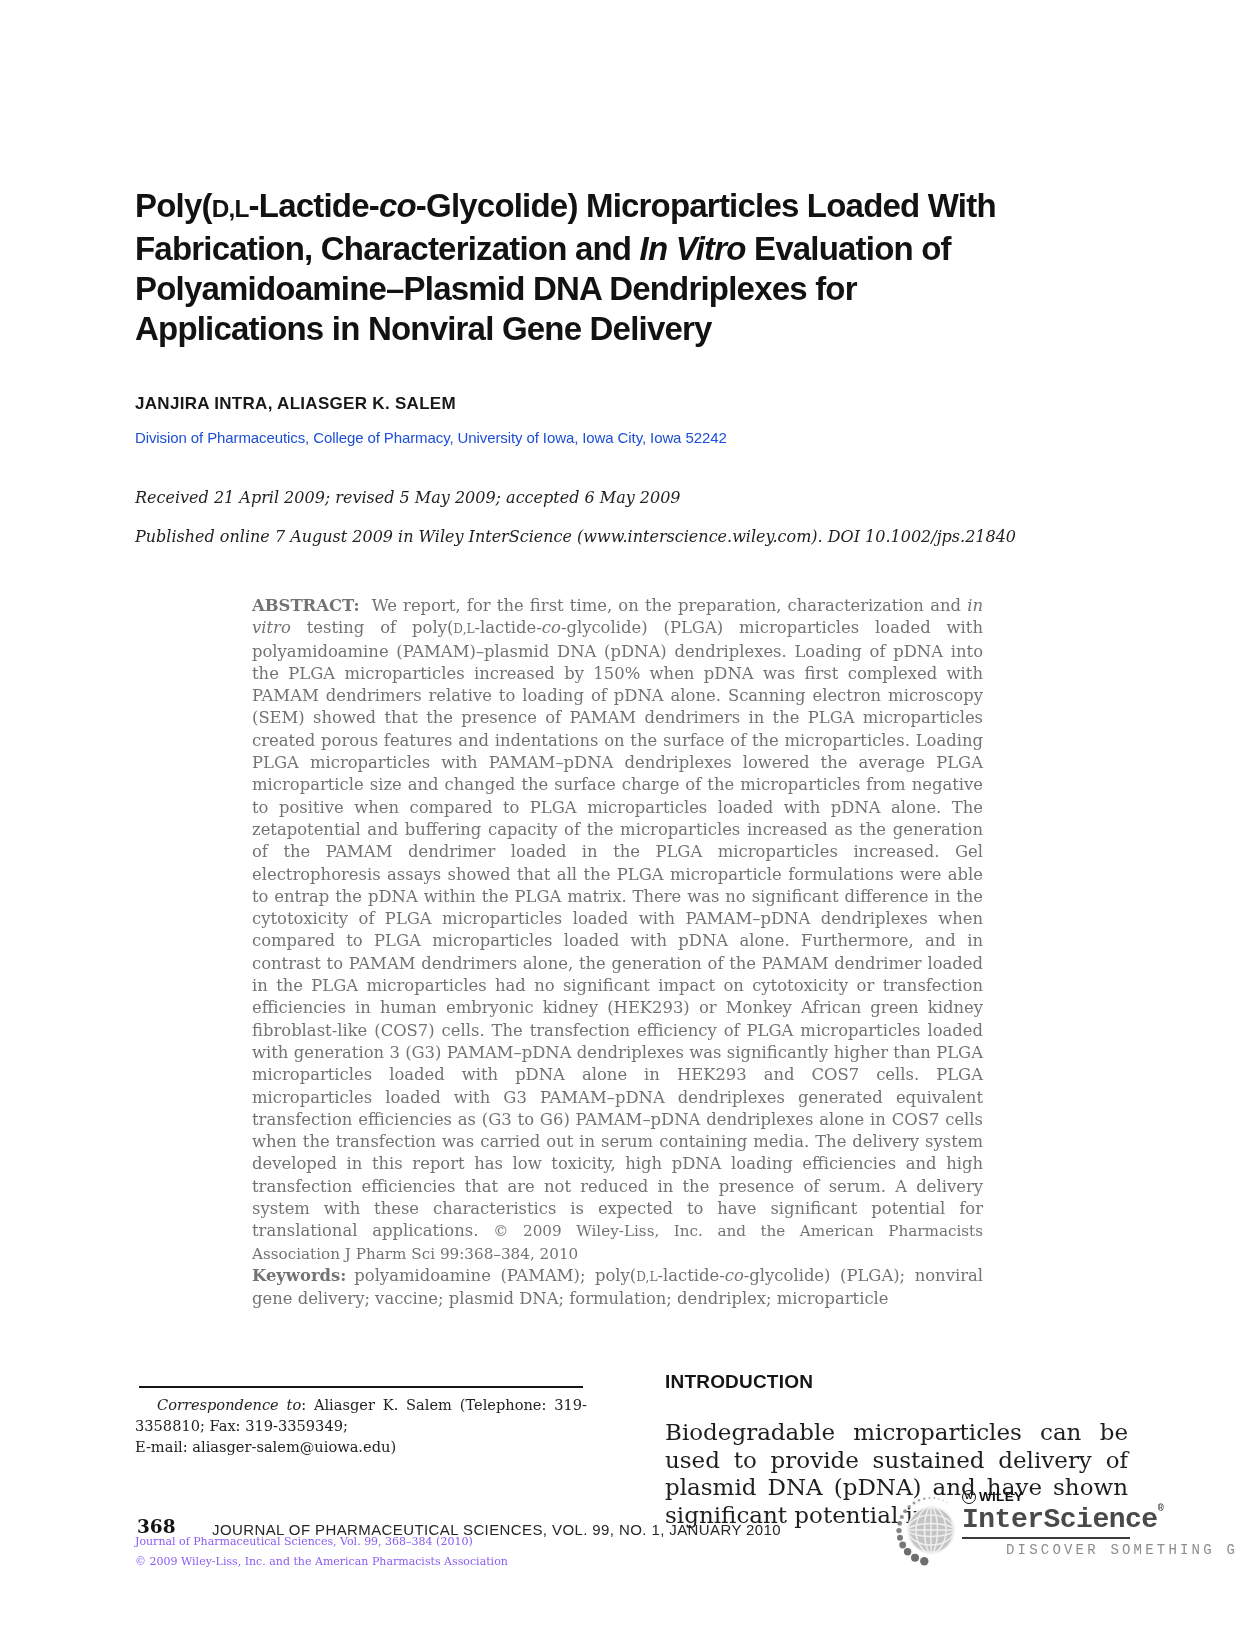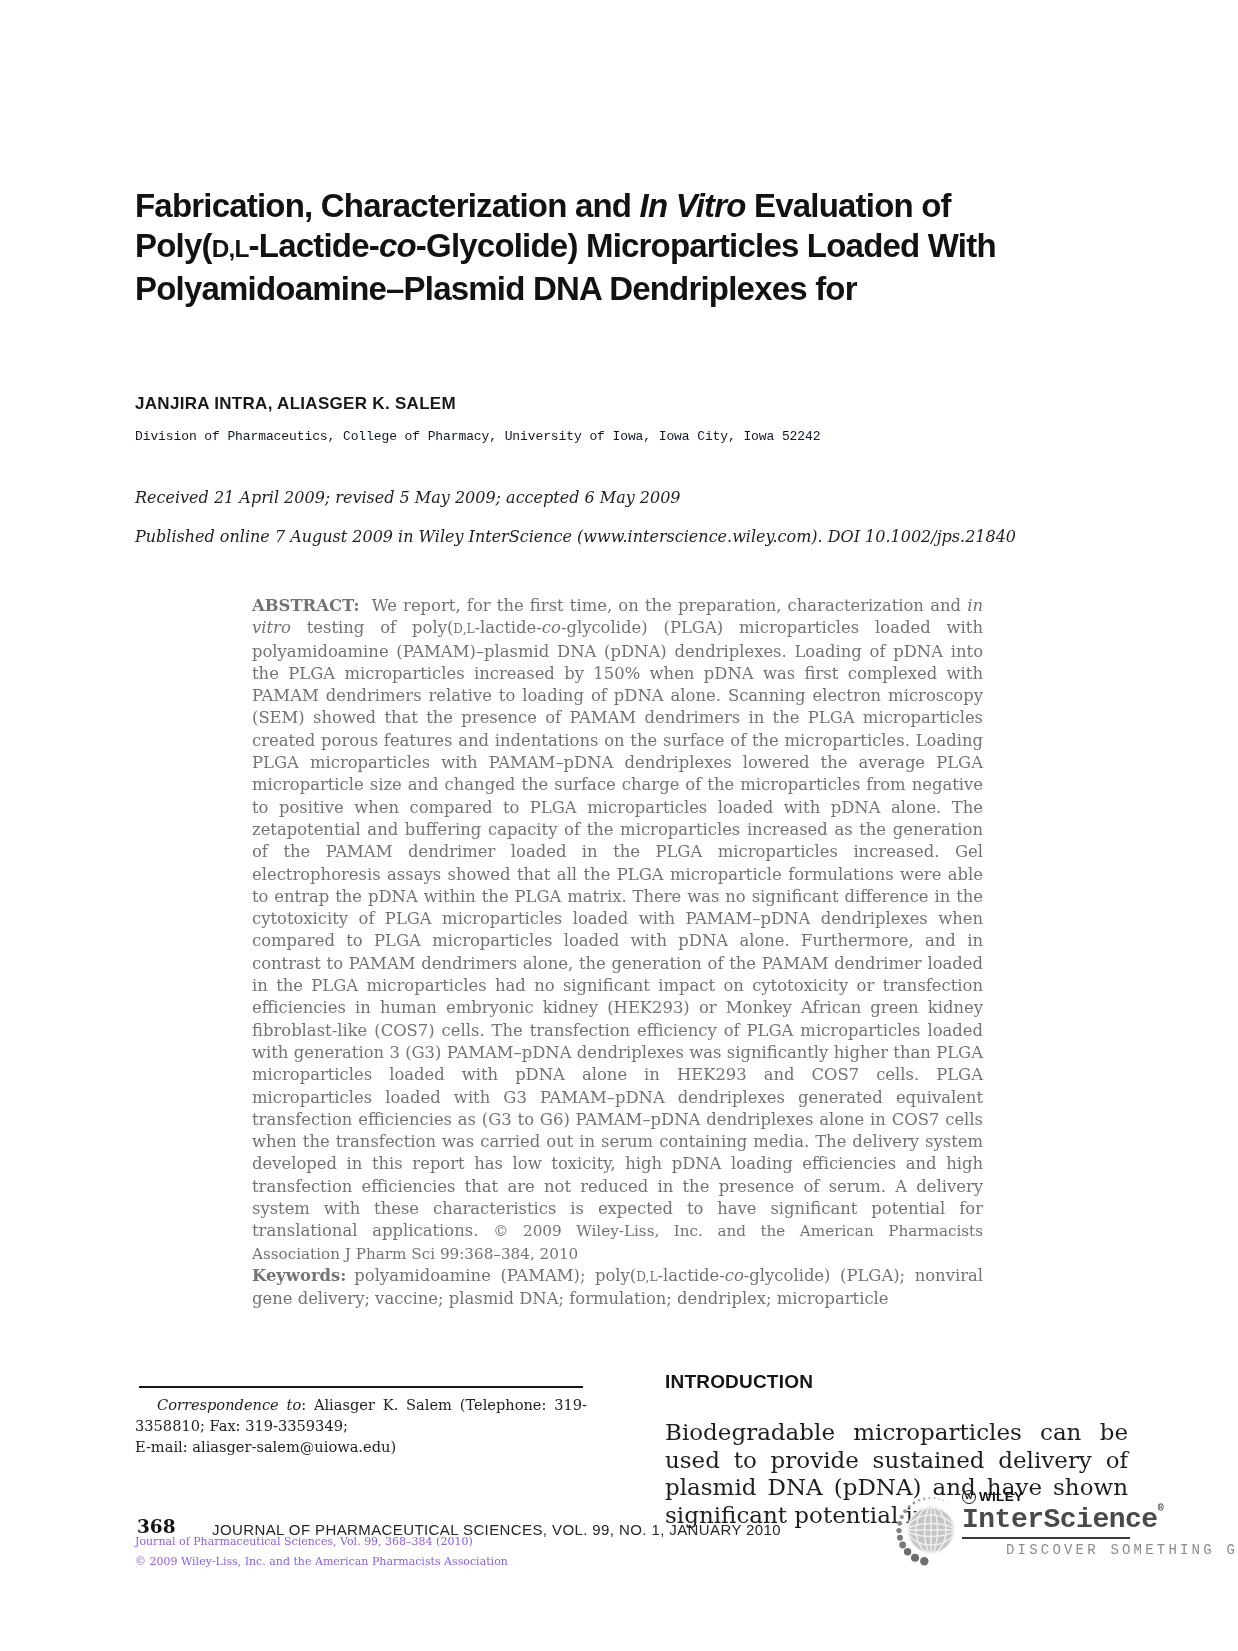--- a/index.html
+++ b/index.html
@@ -17,22 +17,22 @@
   .it { font-style:italic; }
   .sc { font-size:0.74em; }
   
   .authors {
     position:absolute; left:135px; top:394px;
     font-family:"Liberation Sans", sans-serif; font-weight:bold;
     font-size:17px; letter-spacing:0.3px; color:#181818;
   }
   .affiliation {
     position:absolute; left:135px; top:429px;
-    font-family:Liberation Mono, monospace;
-    font-size:13px; letter-spacing:-0.1px; color:#0f172a;
+    font-family:Liberation Sans, sans-serif;
+    font-size:15px; letter-spacing:-0.1px; color:#1d4ed8;
   }
   
   .received  { position:absolute; left:135px; top:488px; font-style:italic; font-size:16px; color:#222; }
   .published { position:absolute; left:135px; top:527px; font-style:italic; font-size:16px; color:#222; }
   
   .abstract-block {
     position:absolute; left:252px; top:595px; width:731px;
     font-size:16.4px; line-height:22.3px; text-align:justify; color:#737373;
   }
   .abstract-block p { margin:0; }
@@ -84,23 +84,24 @@
   .logo-rule { width:168px; height:2px; background:#3a3a3a; margin-top:3px; }
   .tagline { font-family:Liberation Mono, monospace; font-size:14px;
              letter-spacing:3.2px; color:#8c8c8c; margin-top:3px; white-space:nowrap;margin-left:44px; }
 </style>
 </head>
 <body>
 
 <div class="page">
 
   <h1 class="title-block" style="margin:0; font-weight:bold;">
+    <div class="tline"><span>Poly(</span><span class="sc">D,L</span><span>-Lactide-</span><span class="it">co</span><span>-Glycolide) Microparticles Loaded With</span></div>
     <div class="tline"><span>Fabrication, Characterization and </span><span class="it">In Vitro</span><span> Evaluation of</span></div>
-    <div class="tline"><span>Poly(</span><span class="sc">D,L</span><span>-Lactide-</span><span class="it">co</span><span>-Glycolide) Microparticles Loaded With</span></div>
     <div class="tline"><span>Polyamidoamine–Plasmid DNA Dendriplexes for</span></div>
+    <div class="tline"><span>Applications in Nonviral Gene Delivery</span></div>
   </h1>
 
   <div class="authors">JANJIRA INTRA, ALIASGER K. SALEM</div>
   <div class="affiliation">Division of Pharmaceutics, College of Pharmacy, University of Iowa, Iowa City, Iowa 52242</div>
 
   <div class="received">Received 21 April 2009; revised 5 May 2009; accepted 6 May 2009</div>
   <div class="published">Published online 7 August 2009 in Wiley InterScience (www.interscience.wiley.com). DOI 10.1002/jps.21840</div>
 
   <div class="abstract-block">
     <p><span class="lbl">ABSTRACT:</span><span>We report, for the first time, on the preparation, characterization and </span><span class="it">in vitro</span><span> testing of poly(</span><span class="sc">D,L</span><span>-lactide-</span><span class="it">co</span><span>-glycolide) (PLGA) microparticles loaded with polyamidoamine (PAMAM)–plasmid DNA (pDNA) dendriplexes. Loading of pDNA into the PLGA microparticles increased by 150% when pDNA was first complexed with PAMAM dendrimers relative to loading of pDNA alone. Scanning electron microscopy (SEM) showed that the presence of PAMAM dendrimers in the PLGA microparticles created porous features and indentations on the surface of the microparticles. Loading PLGA microparticles with PAMAM–pDNA dendriplexes lowered the average PLGA microparticle size and changed the surface charge of the microparticles from negative to positive when compared to PLGA microparticles loaded with pDNA alone. The zetapotential and buffering capacity of the microparticles increased as the generation of the PAMAM dendrimer loaded in the PLGA microparticles increased. Gel electrophoresis assays showed that all the PLGA microparticle formulations were able to entrap the pDNA within the PLGA matrix. There was no significant difference in the cytotoxicity of PLGA microparticles loaded with PAMAM–pDNA dendriplexes when compared to PLGA microparticles loaded with pDNA alone. Furthermore, and in contrast to PAMAM dendrimers alone, the generation of the PAMAM dendrimer loaded in the PLGA microparticles had no significant impact on cytotoxicity or transfection efficiencies in human embryonic kidney (HEK293) or Monkey African green kidney fibroblast-like (COS7) cells. The transfection efficiency of PLGA microparticles loaded with generation 3 (G3) PAMAM–pDNA dendriplexes was significantly higher than PLGA microparticles loaded with pDNA alone in HEK293 and COS7 cells. PLGA microparticles loaded with G3 PAMAM–pDNA dendriplexes generated equivalent transfection efficiencies as (G3 to G6) PAMAM–pDNA dendriplexes alone in COS7 cells when the transfection was carried out in serum containing media. The delivery system developed in this report has low toxicity, high pDNA loading efficiencies and high transfection efficiencies that are not reduced in the presence of serum. A delivery system with these characteristics is expected to have significant potential for translational applications. </span><span class="small-tail">© 2009 Wiley-Liss, Inc. and the American Pharmacists Association J Pharm Sci 99:368–384, 2010</span></p>

